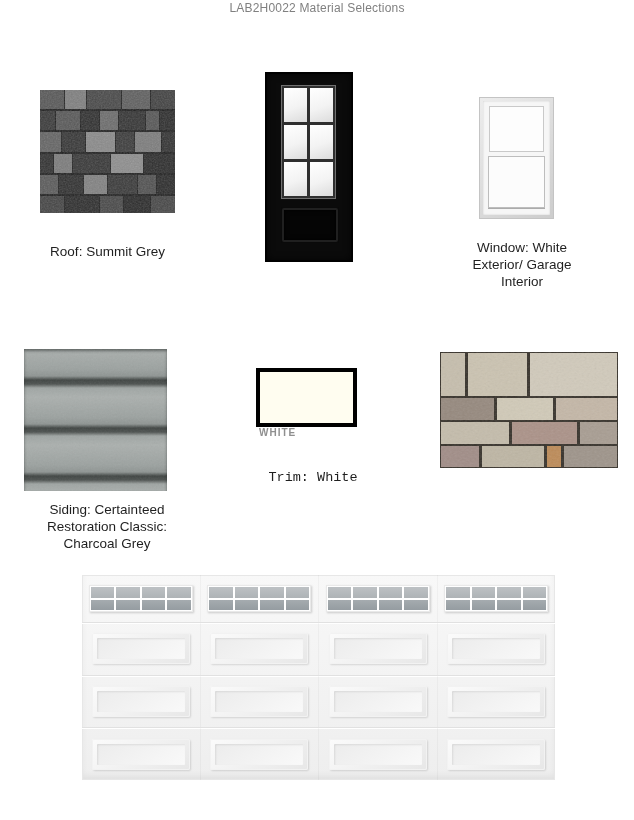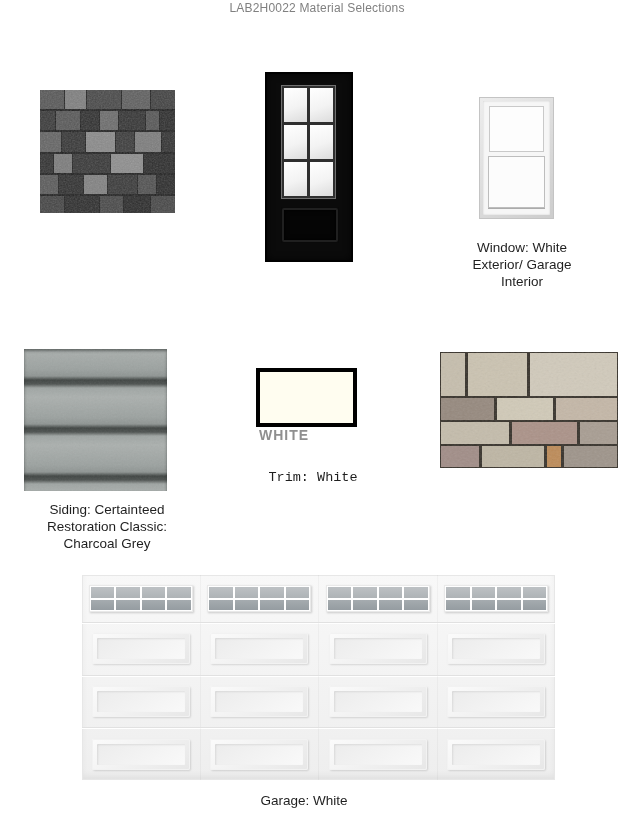--- a/index.html
+++ b/index.html
@@ -51,21 +51,21 @@
   
   .siding { left:24px; top:349px; width:143px; height:142px;
     background:repeating-linear-gradient(180deg,
       #abb0ae 0px, #9ca2a0 20px, #8f9593 27px, #404543 31px, #4d5250 35px, #9fa5a3 39px, #abb0ae 48px);
     box-shadow: inset 0 2px 3px rgba(30,34,32,.55); }
   .cap-siding { left:18px; top:501px; width:178px; }
 
   
   .trim { left:256px; top:368px; width:101px; height:59px; box-sizing:border-box;
           background:#fffdf0; border:4px solid #000000; }
-  .trim-word { position:absolute; left:259px; top:427px; font-size:14px; font-weight:bold;
+  .trim-word { position:absolute; left:259px; top:427px; font-size:10px; font-weight:bold;
                color:#8f8f8f; letter-spacing:1px; }
   .cap-trim { left:248px; top:469px; width:130px;font-family:Liberation Mono, monospace; }
 
   
   .stone { left:440px; top:352px; width:178px; height:116px; background:#37322b; }
   .stone .tiles { gap:2px; padding:1px; }
   .stone .seg-row { gap:3px; }
   .cap-stone { left:425px; top:518px; width:205px; }
 
   
@@ -146,20 +146,23 @@
         </div>
       </div>
     <svg class="noise-overlay" viewBox="0 0 100 100" preserveAspectRatio="none">
       <filter id="nzRoof">
           <feTurbulence type="fractalNoise" baseFrequency="0.9" numOctaves="2" stitchTiles="stitch"></feTurbulence>
           <feColorMatrix type="saturate" values="0"></feColorMatrix>
         </filter>
       <rect width="100" height="100" filter="url(#nzRoof)" opacity="0.28"></rect>
     </svg>
   </div>
+  <div class="cap cap-roof">
+    <div>Roof: Summit Grey</div>
+  </div>
 
   <div class="img door">
     <div class="door-glass" id="door-glass" style="grid-template-columns: repeat(2, 1fr); grid-template-rows: repeat(3, 1fr);">
         <div class="door-pane"></div>
         <div class="door-pane"></div>
         <div class="door-pane"></div>
         <div class="door-pane"></div>
         <div class="door-pane"></div>
         <div class="door-pane"></div>
       </div>
@@ -345,17 +348,14 @@
             </div>
           </div>
           <div class="g-cell">
             <div class="g-panel">
               <div class="g-panel-inner"></div>
             </div>
           </div>
         </div>
       </div>
   </div>
-  <div class="cap cap-garage">
-    <div>Garage: White</div>
-  </div>
 
 </div>
 
 </body></html>

